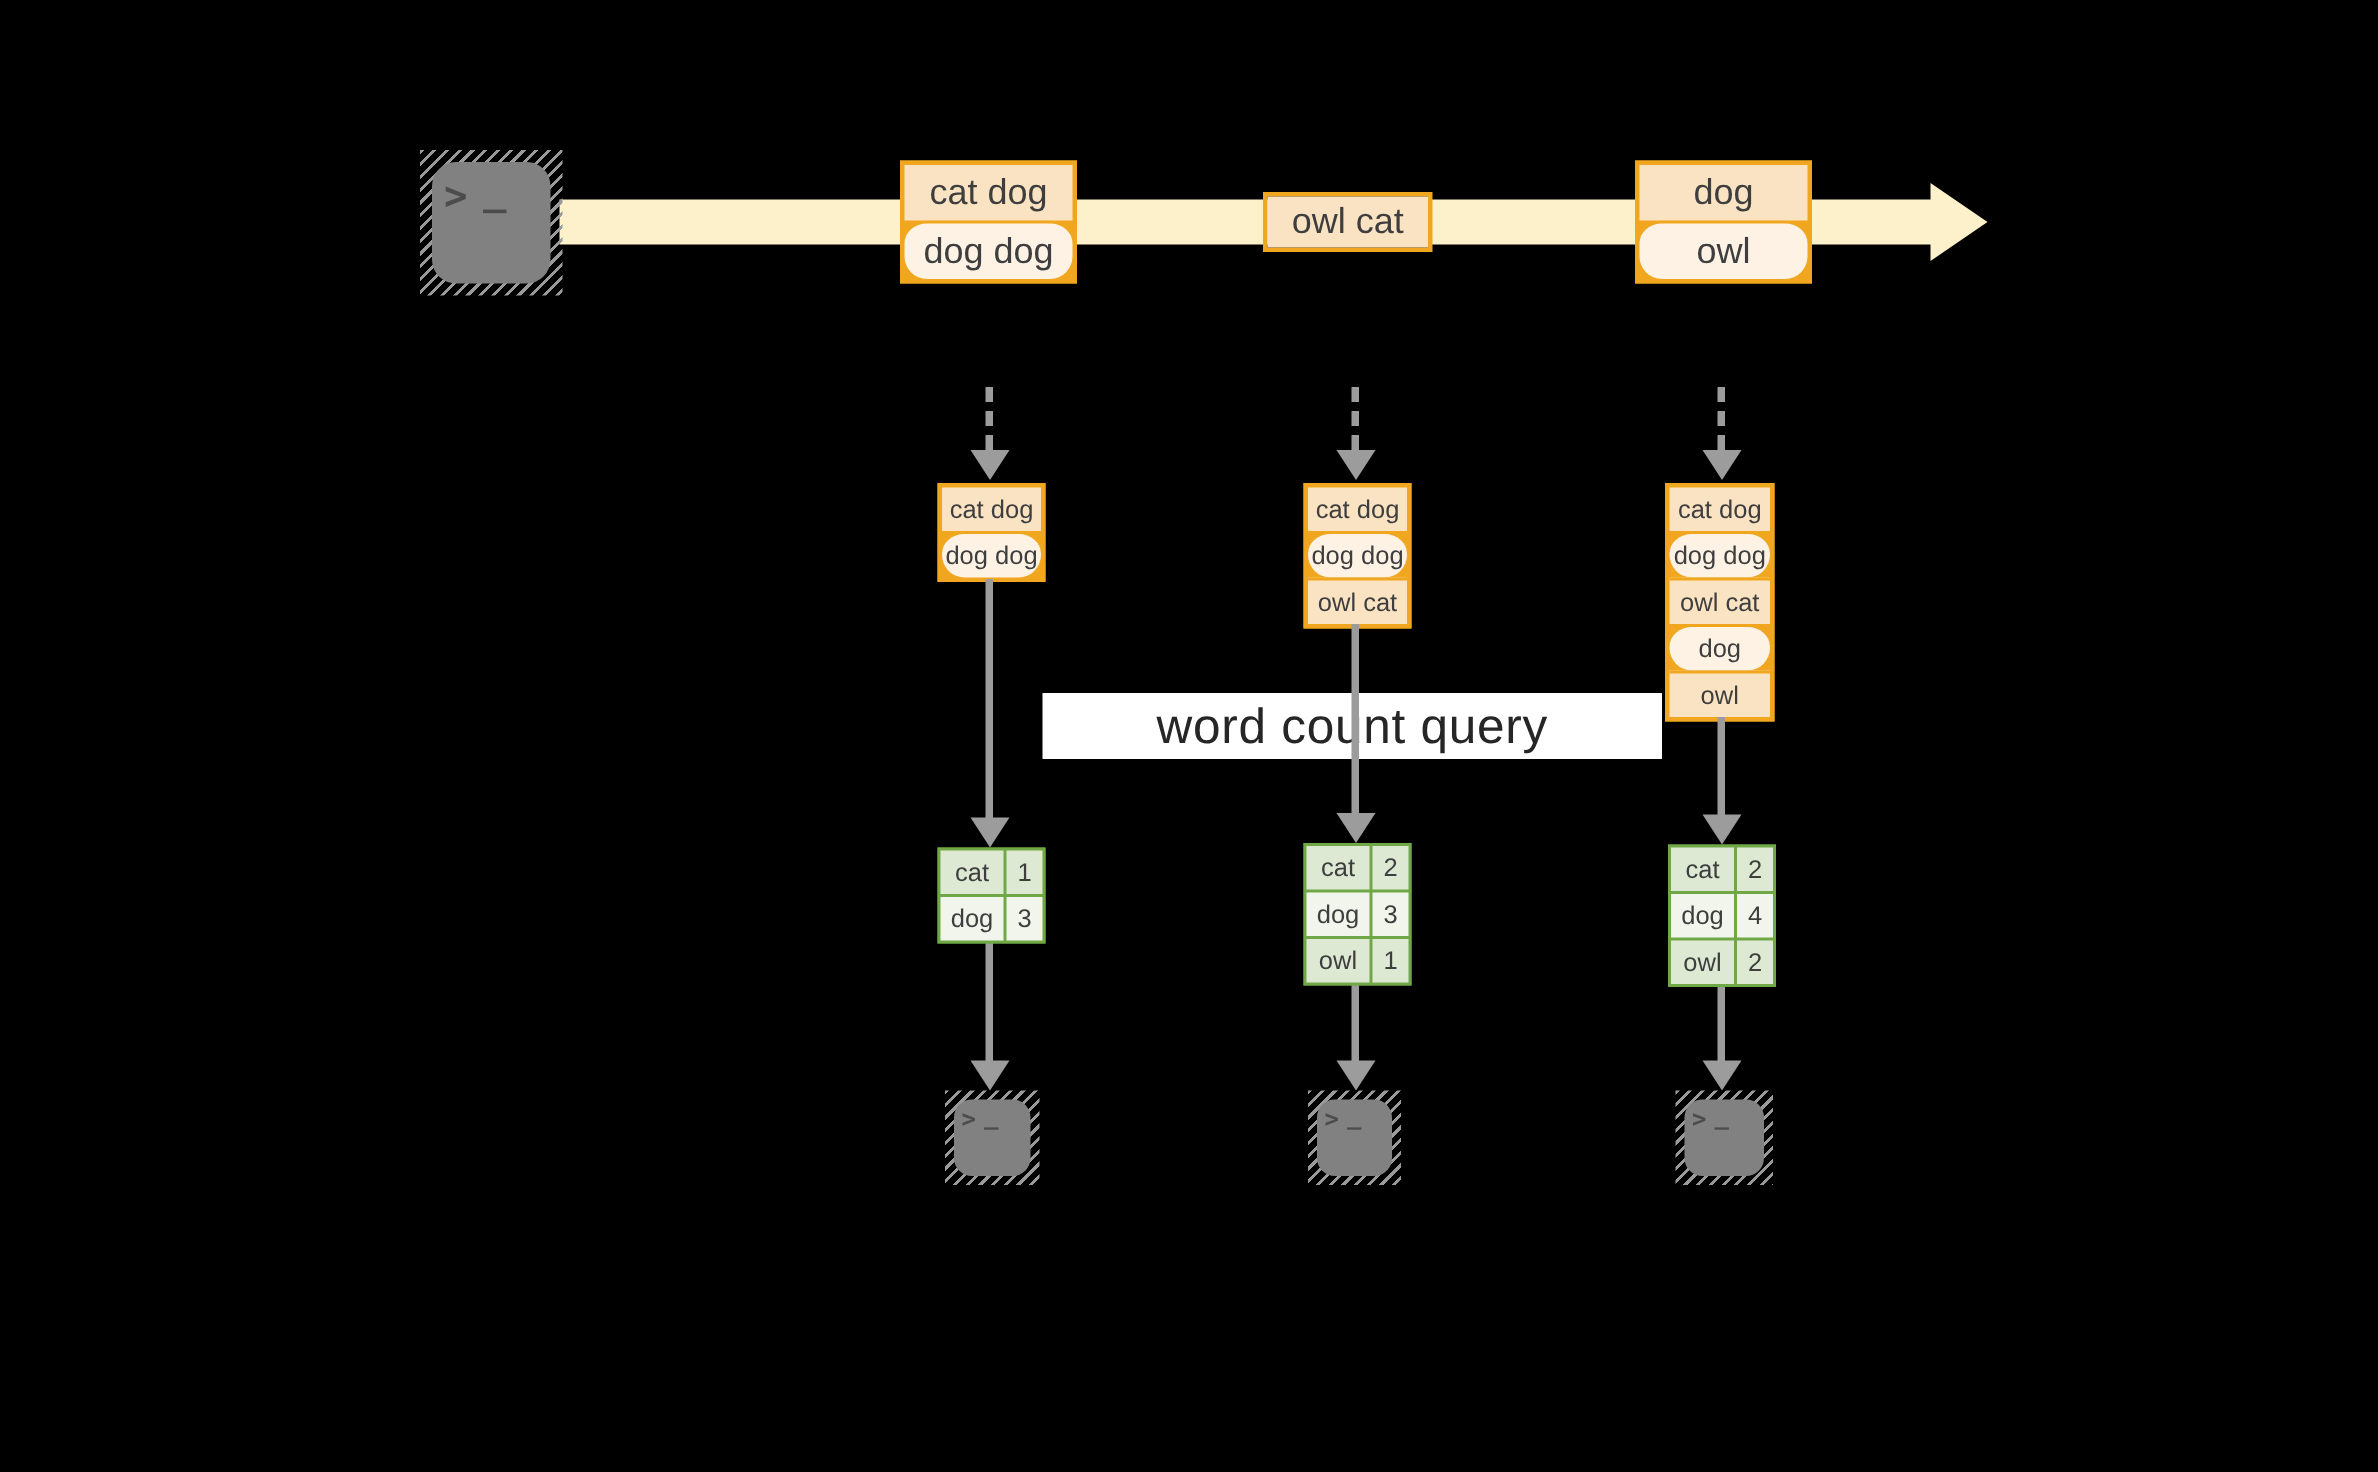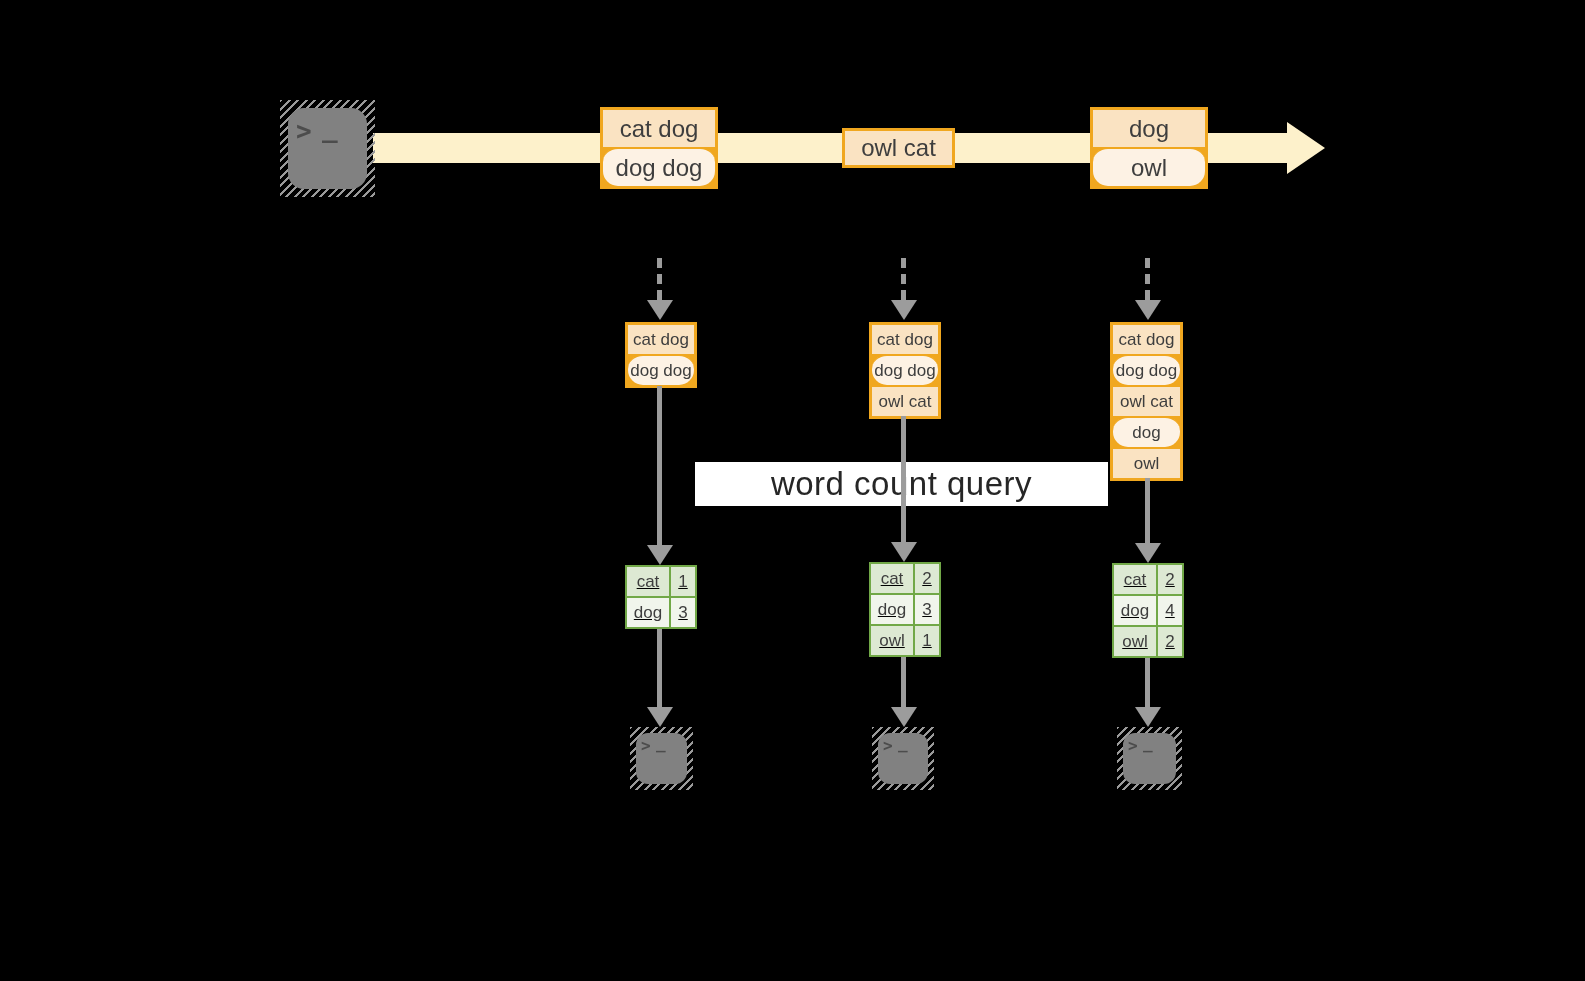--- a/index.html
+++ b/index.html
@@ -30,21 +30,21 @@
   .z3{z-index:3;}
 
   
   .queryband{position:absolute;left:695px;top:462px;width:413px;height:44px;background:#ffffff;
              display:flex;align-items:center;justify-content:center;z-index:1;}
   .queryband span{font-size:33px;color:#262626;letter-spacing:.5px;}
   .z2{z-index:2;}
 
   
   .gtable{position:absolute;box-sizing:border-box;border:2px solid #71a847;background:#71a847;
-          display:grid;grid-template-columns:1fr 24px;gap:2px;grid-auto-rows:29px;width:72px;z-index:2;text-decoration:underline;}
+          display:grid;grid-template-columns:1fr 24px;gap:2px;grid-auto-rows:29px;width:72px;z-index:2;}
   .gtable .cell{display:flex;align-items:center;justify-content:center;font-size:17px;color:#3e3e3e;}
   .g-dark{background:#dde9d3;}
   .g-light{background:#f1f5ec;}
 
   
   .term{position:absolute;background:repeating-linear-gradient(135deg,#9a9a9a 0 2px,transparent 2px 6px);}
   .term-inner{position:absolute;inset:8px;background:#818181;border-radius:16px;}
   .term-inner.small{inset:6px;border-radius:12px;}
   .glyph{position:absolute;color:#4c4c4c;font-weight:bold;font-family:"DejaVu Sans Mono",monospace;z-index:2;}
 </style>

